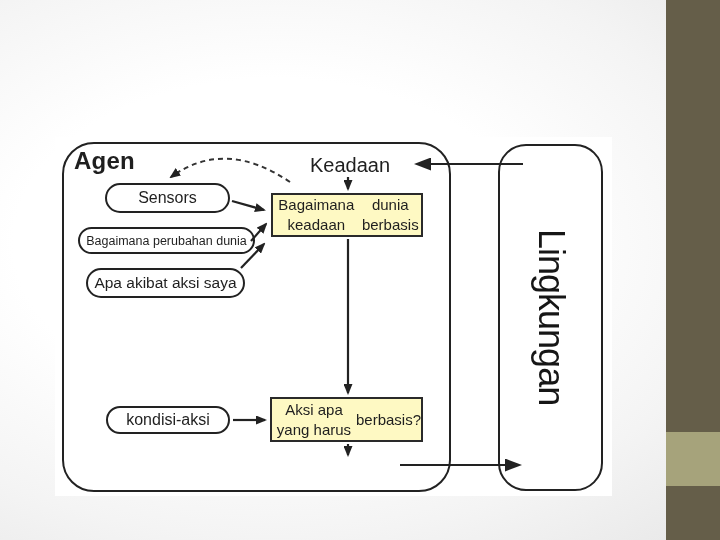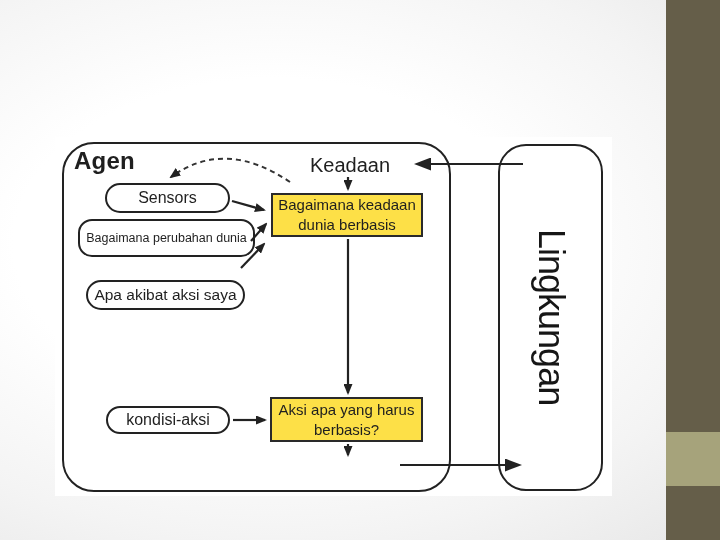--- a/index.html
+++ b/index.html
@@ -93,23 +93,23 @@
     font-weight: 500;
     text-align: center;
     width: 130px;
   }
   .sensors-label   { left: 230px; top: 17px; }
   .actuators-label { left: 235px; top: 318px; }
 
   .proc-box {
     position: absolute;
     border: 2.5px solid #2a2a2a;
-    background: #fde047;
+    background: #fef9c3;
     display: flex;
-    flex-direction: column;
+    flex-direction: row;
     align-items: center;
     justify-content: center;
     text-align: center;
     font-size: 15px;
     font-weight: 500;
     line-height: 20px;
   }
   .box-world  { left: 216px; top: 56px;  width: 152px; height: 44px; }
   .box-action { left: 215px; top: 260px; width: 153px; height: 45px; }
 
@@ -118,22 +118,22 @@
     border: 2.5px solid #222;
     background: #fff;
     display: flex;
     align-items: center;
     justify-content: center;
     text-align: center;
     font-weight: 500;
     white-space: nowrap;
   }
   .pill-state     { left: 50px; top: 46px;  width: 125px; height: 30px; border-radius: 15px; font-size: 16px; }
-  .pill-worldchg  { left: 23px; top: 82px;  width: 177px; height: 38px; border-radius: 14px; font-size: 12.5px; }
-  .pill-effect    { left: 31px; top: 143px; width: 159px; height: 30px; border-radius: 15px; font-size: 15.5px; }
+  .pill-worldchg  { left: 23px; top: 90px;  width: 177px; height: 27px; border-radius: 14px; font-size: 12.5px; }
+  .pill-effect    { left: 31px; top: 131px; width: 159px; height: 30px; border-radius: 15px; font-size: 15.5px; }
   .pill-condition { left: 51px; top: 269px; width: 124px; height: 28px; border-radius: 14px; font-size: 16px; }
 </style>
 </head>
 <body>
 
 <div class="slide">
 
   <div class="sidebar">
     <div class="sidebar-band"></div>
   </div>

